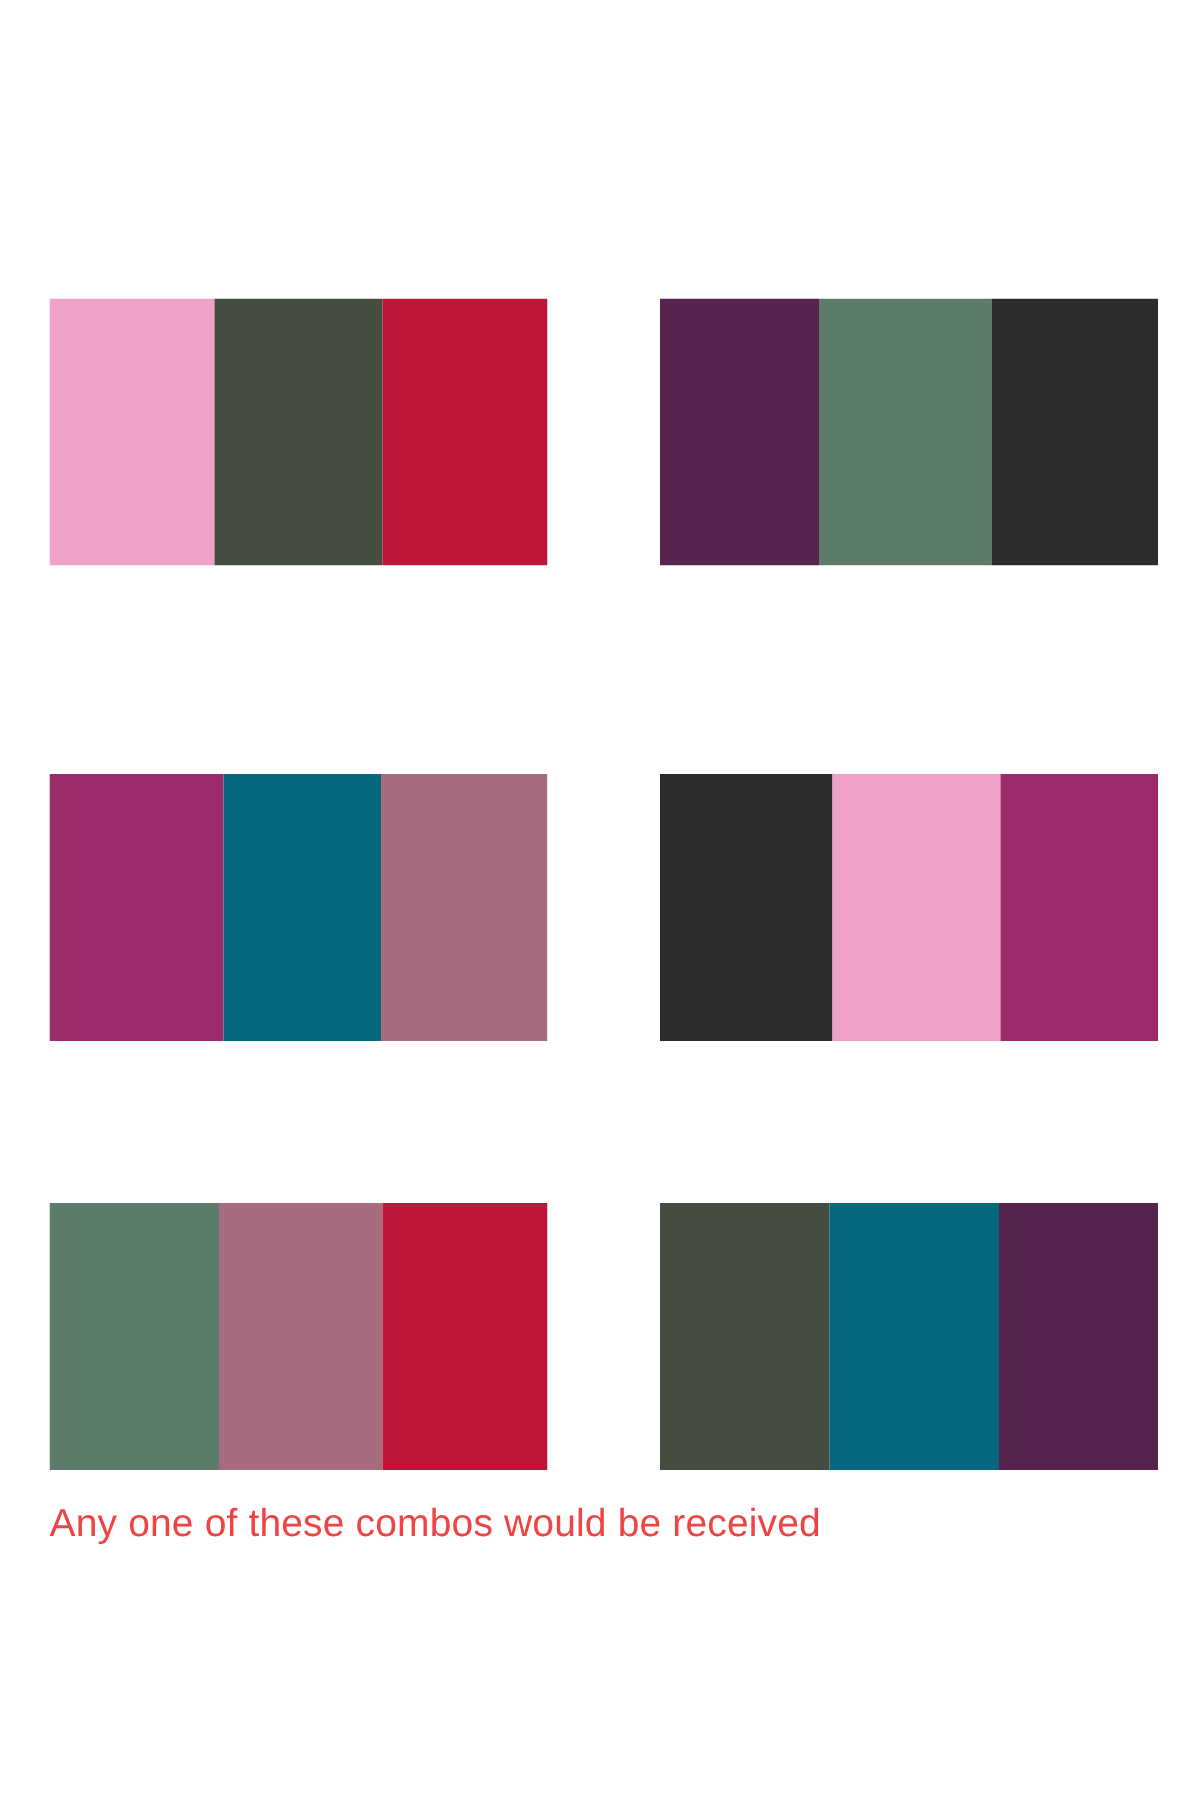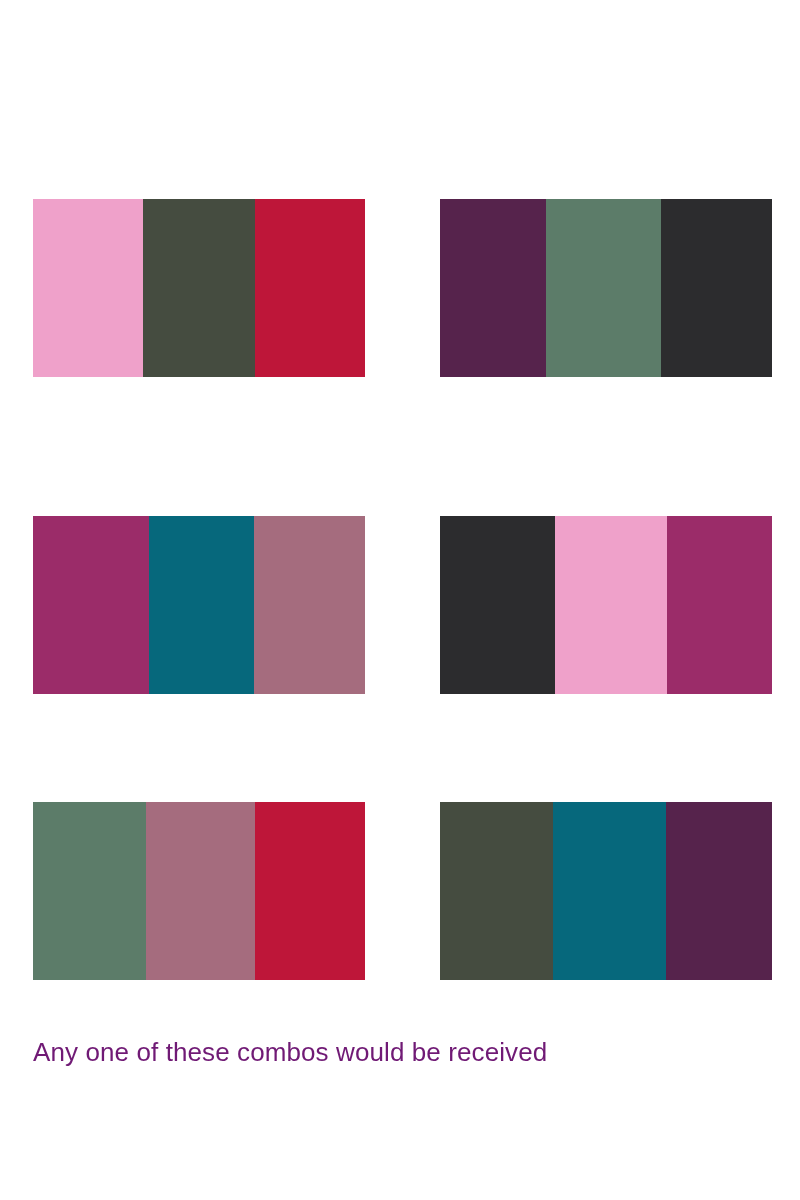--- a/index.html
+++ b/index.html
@@ -92,15 +92,15 @@
     <span class="swatch" title="Mauve #A56C7E" style="background: rgb(165, 108, 126); width: 33%;"></span>
     <span class="swatch" title="Crimson #BE1639" style="background: rgb(190, 22, 57); width: 33%;"></span>
   </div>
 
   <div class="palette-card row-3 col-right">
     <span class="swatch" title="Dark Green #454C40" style="background: rgb(69, 76, 64); width: 34%;"></span>
     <span class="swatch" title="Teal #06687C" style="background: rgb(6, 104, 124); width: 34%;"></span>
     <span class="swatch" title="Deep Purple #56234C" style="background: rgb(86, 35, 76); width: 32%;"></span>
   </div>
 
-  <div id="caption" style="color: #701a75; margin-top: 37px;">Any one of these combos would be received</div>
+  <div id="caption" style="color: #ef4444;">Any one of these combos would be received</div>
 
 </div>
 
 </body></html>

